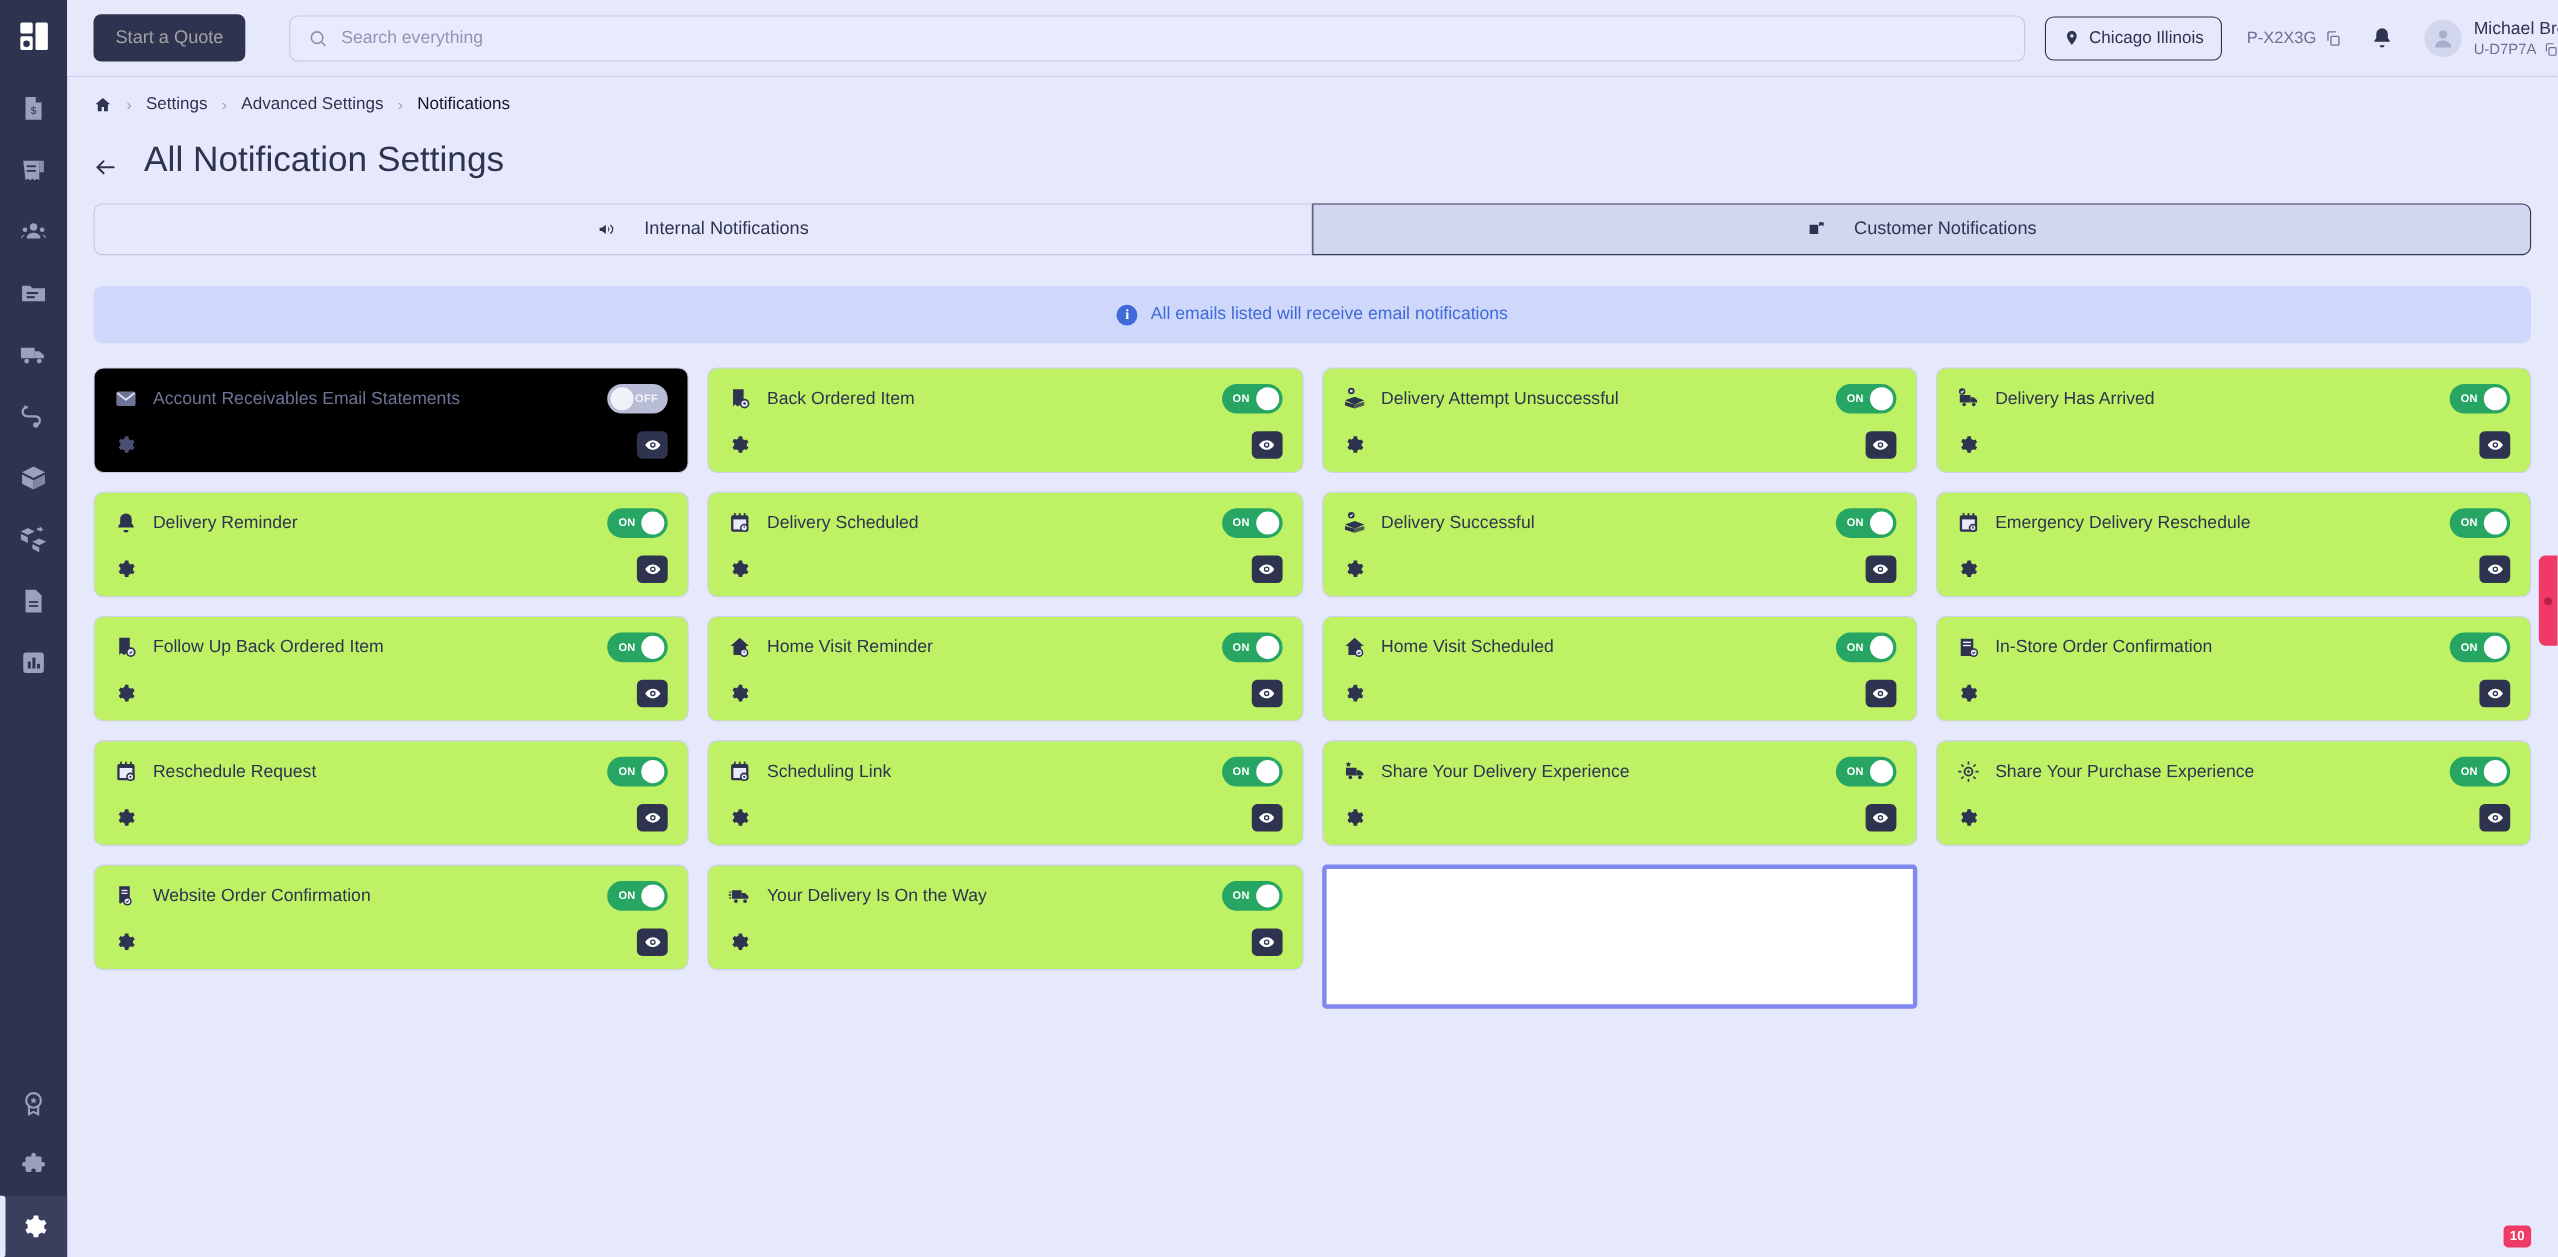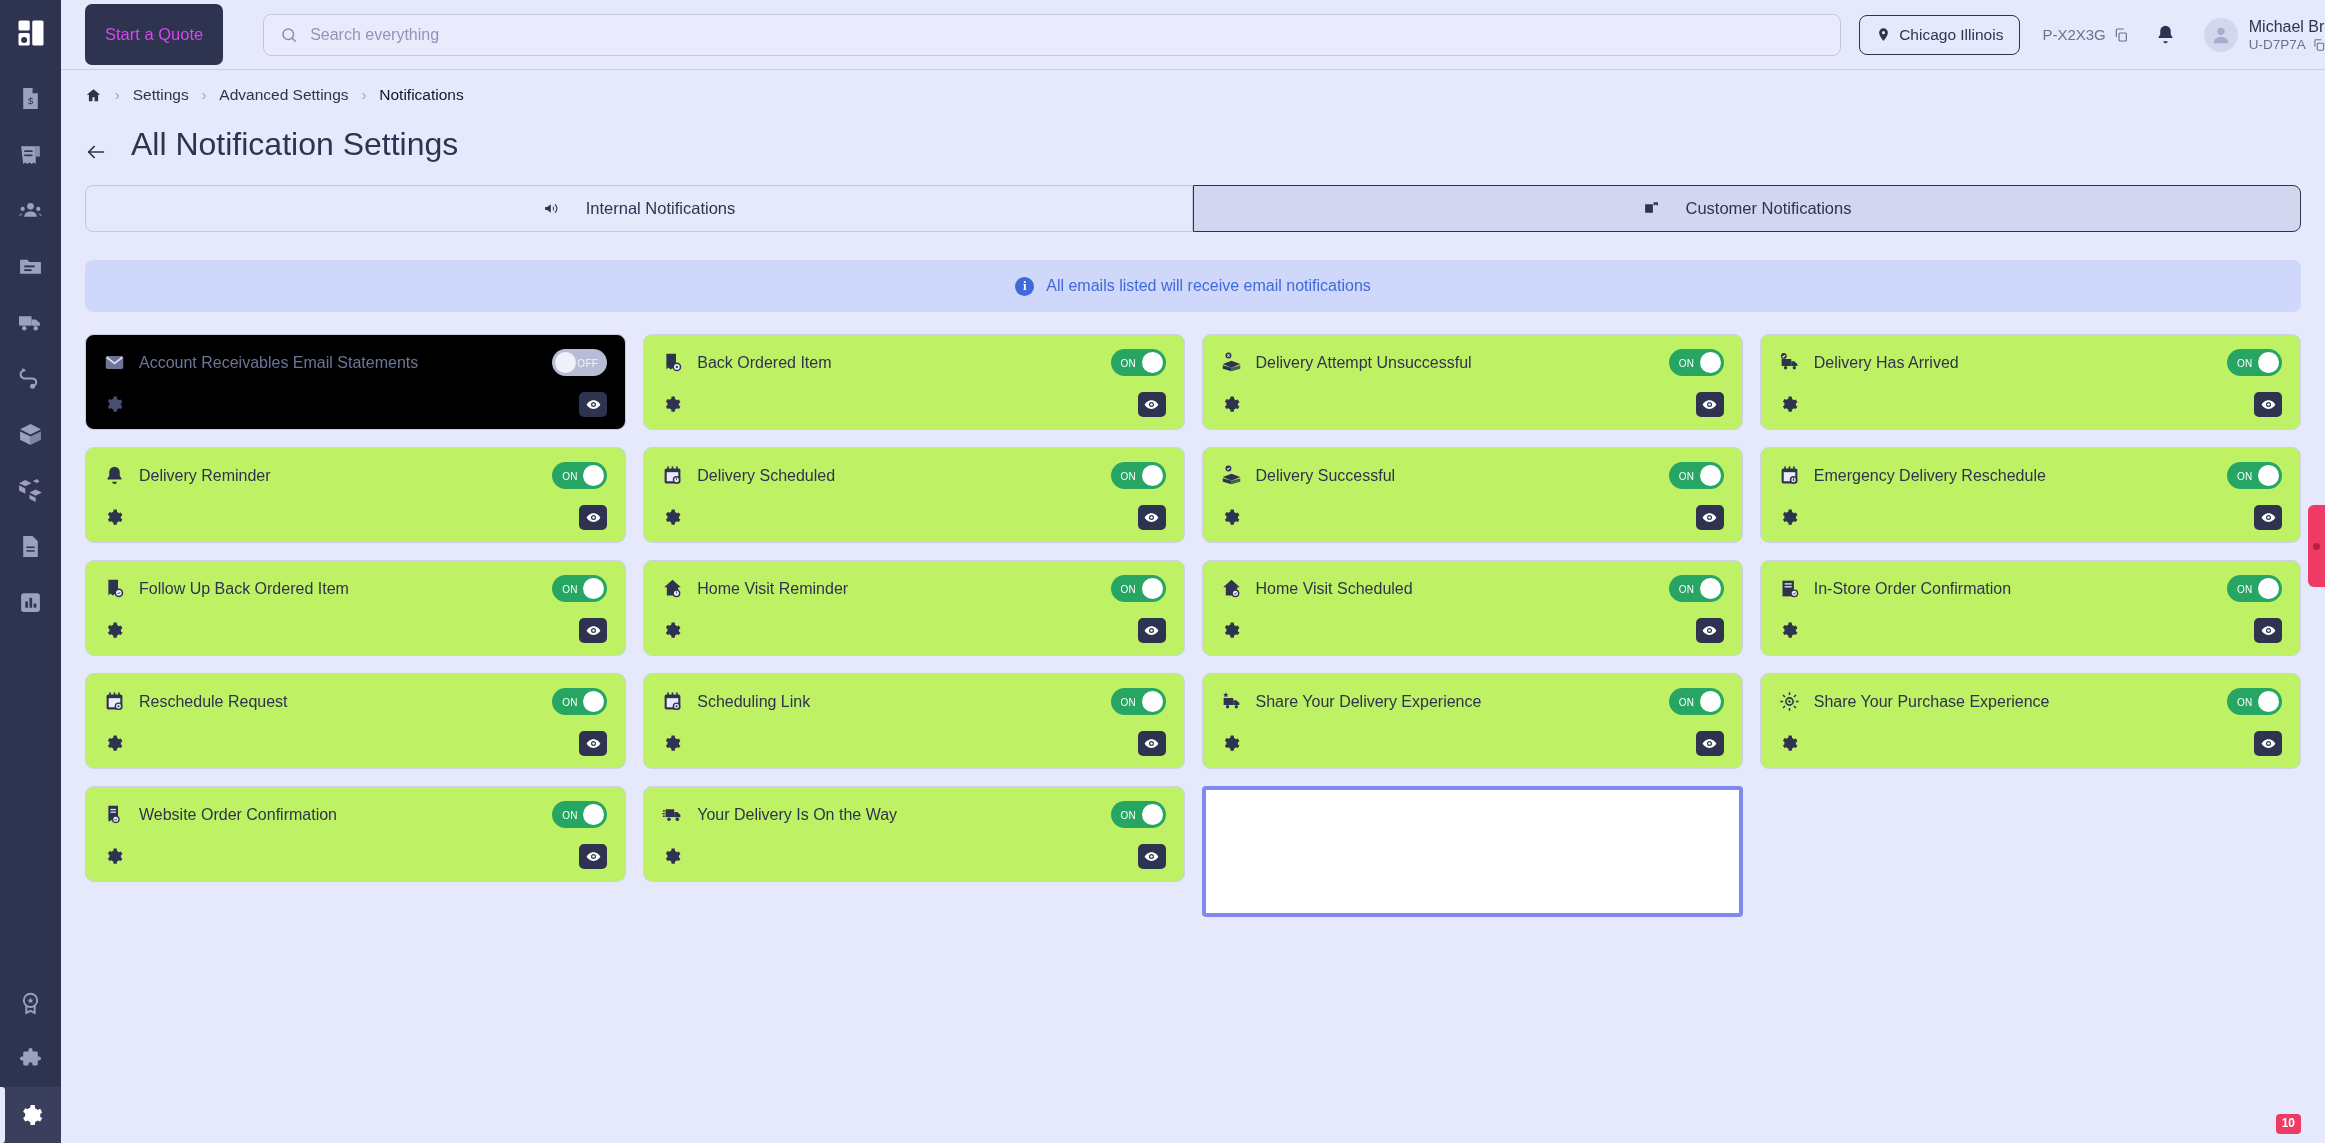--- a/index.html
+++ b/index.html
@@ -32,23 +32,23 @@
     background: #e6e8fb; border-radius: 0 3px 3px 0;
   }
   
   #topbar {
     position: absolute; left: 61px; top: 0; right: 0; height: 70px;
     background: #e6e8fb;
     border-bottom: 1px solid #c9cdea;
     display: flex; align-items: center; padding: 0 24px;
   }
   #quote-btn {
-    background: #2e3350; color: #d946ef; border: none;
+    background: #2e3350; color: #a3a3a3; border: none;
     font-size: 16.5px; font-family: "Liberation Sans", sans-serif;
-    padding: 0 20px; height: 61px; border-radius: 7px; cursor: pointer;
+    padding: 0 20px; height: 43px; border-radius: 7px; cursor: pointer;
     white-space: nowrap;
   }
   #search-wrap {
     margin-left: 40px; flex: 0 0 1578px; height: 42px;
     background: #e9ebfc; border: 1px solid #c3c7e6; border-radius: 8px;
     display: flex; align-items: center; padding: 0 16px;
   }
   #search-wrap .s-icon { color: #8a90b2; display:flex; }
   #search-wrap .s-icon svg { width: 18px; height: 18px; }
   #search-input {
@@ -150,21 +150,21 @@
   .toggle {
     margin-left: auto; width: 55px; height: 27px; border-radius: 14px;
     background: #27a562; position: relative; cursor: pointer; flex: 0 0 55px;
   }
   .toggle .knob {
     position: absolute; width: 21px; height: 21px; border-radius: 50%;
     background: #fff; top: 3px; right: 3px;
   }
   .toggle .tlabel {
     position: absolute; left: 10px; top: 50%; transform: translateY(-50%);
-    color: #fff; font-size: 10px; font-weight: normal; letter-spacing: .3px;
+    color: #fff; font-size: 10px; font-weight: bold; letter-spacing: .3px;
   }
   .toggle.off { background: #b8bcd4; }
   .toggle.off .knob { left: 3px; right: auto; background: #f0f1f8; }
   .toggle.off .tlabel { left: auto; right: 9px; color: #f3f4fa; }
   .card-bot { display: flex; align-items: center; }
   .gear-btn { color: #2e3350; cursor: pointer; display: flex; }
   .card.off .gear-btn { color: #4a4f72; }
   .gear-btn svg { width: 19px; height: 19px; }
   .eye-btn {
     margin-left: auto; width: 28px; height: 25px; border-radius: 5px;

